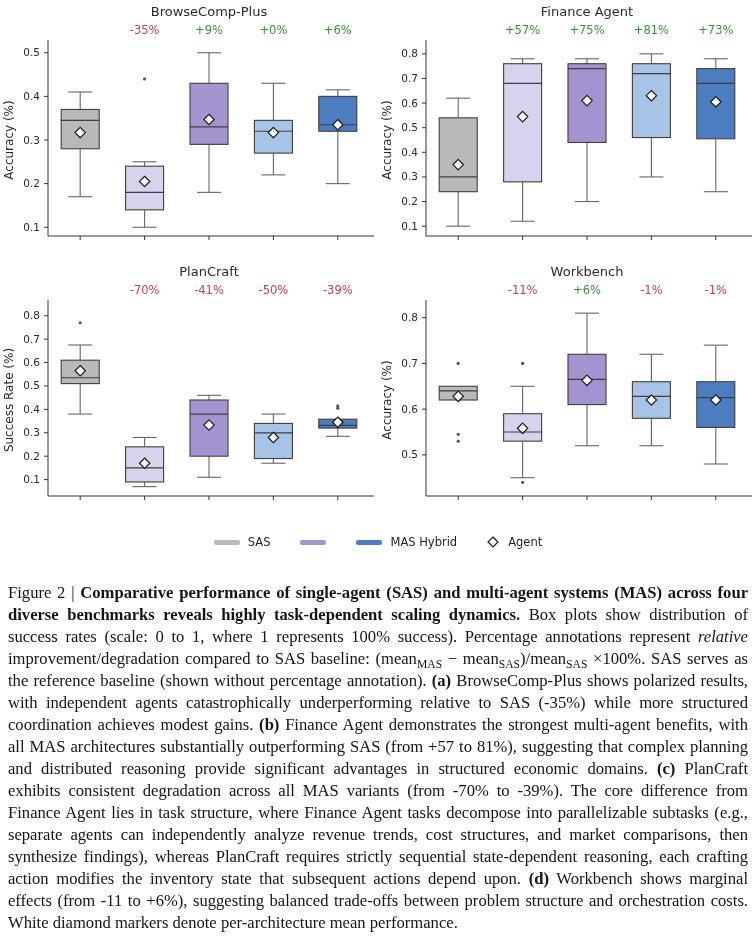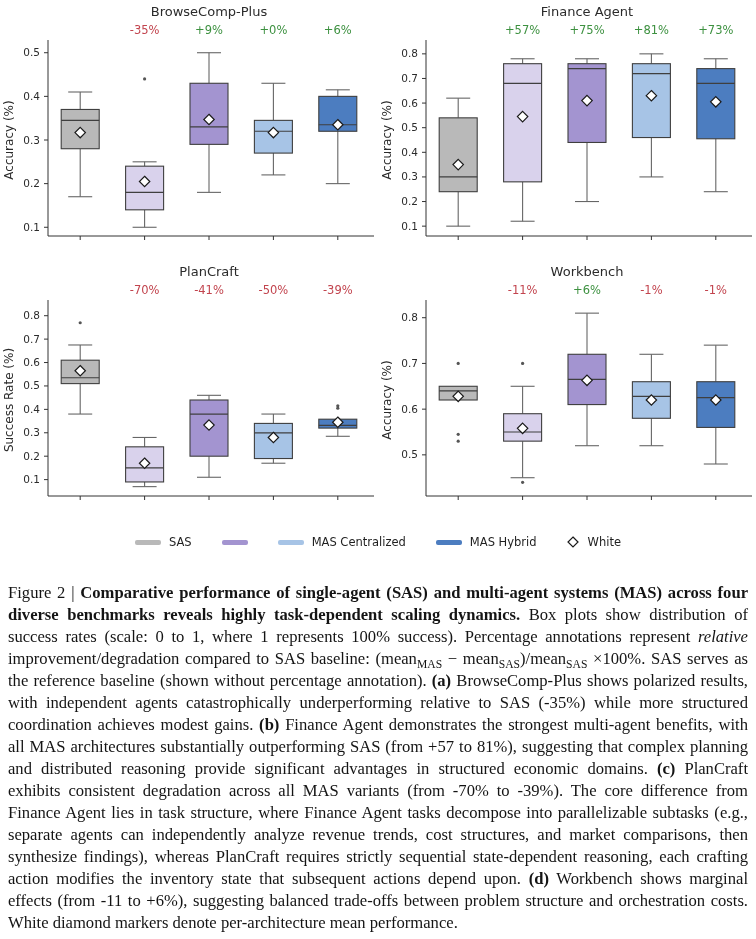--- a/index.html
+++ b/index.html
@@ -285,28 +285,24 @@
   </div>
   <div class="legend" id="legend">
       <span class="legend-item">
         <span class="legend-swatch" style="background: rgb(185, 185, 185);"></span>
         <span>SAS</span>
       </span>
       <span class="legend-item">
         <span class="legend-swatch" style="background: rgb(163, 148, 208);"></span>
       </span>
       <span class="legend-item">
-        <span class="legend-swatch" style="background: rgb(167, 196, 230);"></span>
-        <span>MAS Centralized</span>
-      </span>
-      <span class="legend-item">
         <span class="legend-swatch" style="background: rgb(76, 125, 192);"></span>
         <span>MAS Hybrid</span>
       </span>
       <span class="legend-mean">
         <svg width="12" height="12" viewBox="0 0 12 12">
           <path d="M 6 1 L 11 6 L 6 11 L 1 6 Z" fill="#ffffff" stroke="#1a1a1a" stroke-width="1.2"></path>
         </svg>
-        <span>White</span>
+        <span>Agent</span>
       </span>
     </div>
   <p class="caption" id="caption"><span>Figure 2 | </span><b>Comparative performance of single-agent (SAS) and multi-agent systems (MAS) across four diverse benchmarks reveals highly task-dependent scaling dynamics.</b><span> Box plots show distribution of success rates (scale: 0 to 1, where 1 represents 100% success). Percentage annotations represent </span><i>relative</i><span> improvement/degradation compared to SAS baseline: (mean</span><sub>MAS</sub><span> − mean</span><sub>SAS</sub><span>)/mean</span><sub>SAS</sub><span> ×100%. SAS serves as the reference baseline (shown without percentage annotation). </span><b>(a)</b><span> BrowseComp-Plus shows polarized results, with independent agents catastrophically underperforming relative to SAS (-35%) while more structured coordination achieves modest gains. </span><b>(b)</b><span> Finance Agent demonstrates the strongest multi-agent benefits, with all MAS architectures substantially outperforming SAS (from +57 to 81%), suggesting that complex planning and distributed reasoning provide significant advantages in structured economic domains. </span><b>(c)</b><span> PlanCraft exhibits consistent degradation across all MAS variants (from -70% to -39%). The core difference from Finance Agent lies in task structure, where Finance Agent tasks decompose into parallelizable subtasks (e.g., separate agents can independently analyze revenue trends, cost structures, and market comparisons, then synthesize findings), whereas PlanCraft requires strictly sequential state-dependent reasoning, each crafting action modifies the inventory state that subsequent actions depend upon. </span><b>(d)</b><span> Workbench shows marginal effects (from -11 to +6%), suggesting balanced trade-offs between problem structure and orchestration costs. White diamond markers denote per-architecture mean performance.</span></p>
 </div>
 
 </body></html>

